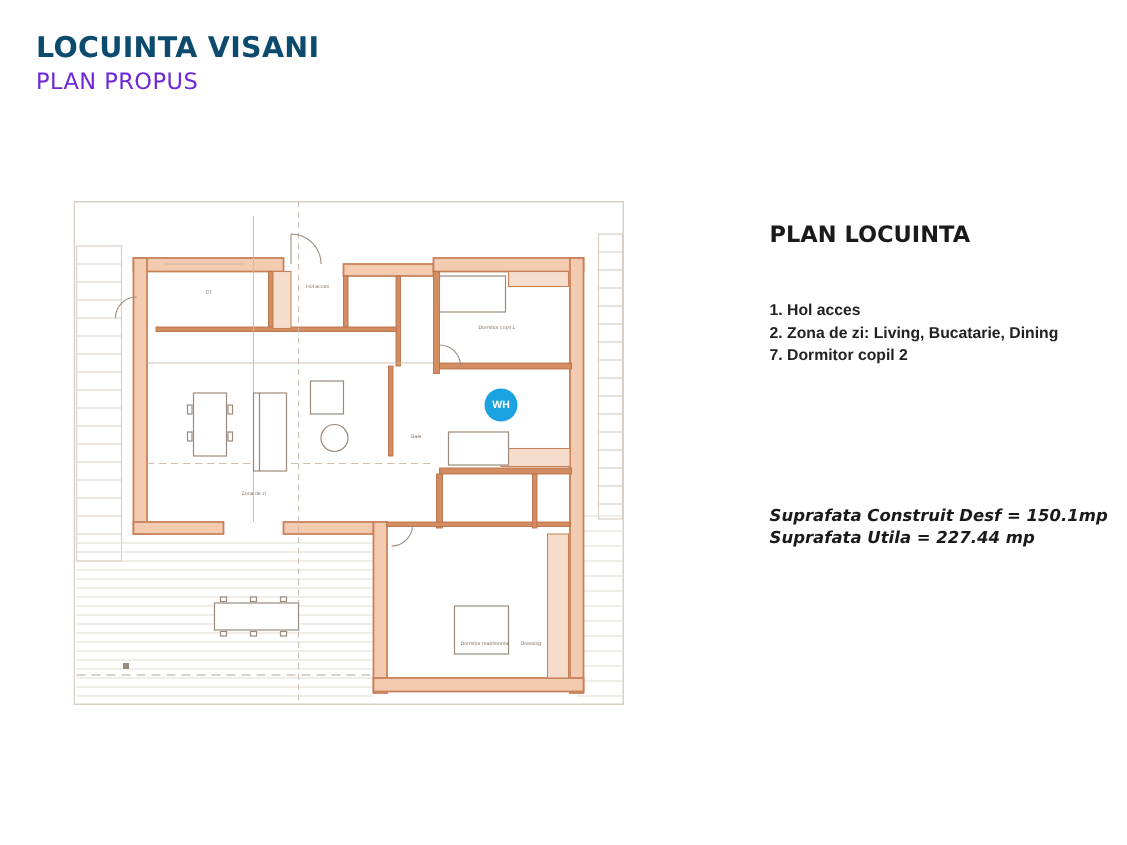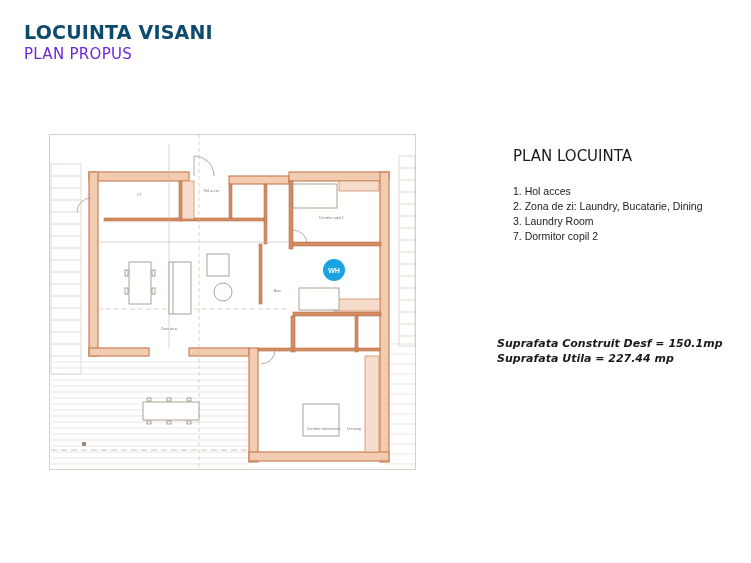--- a/index.html
+++ b/index.html
@@ -1,23 +1,23 @@
 <!DOCTYPE html>
 <html><head>
 <meta charset="utf-8">
 <style>
   html,body{margin:0;padding:0;background:#ffffff;}
   body{width:751px;height:563px;position:relative;overflow:hidden;font-family:"Liberation Sans",sans-serif;}
   .title{position:absolute;left:24px;top:21px;font-size:19px;font-weight:bold;color:#0c4a6e;letter-spacing:0.2px;font-family:"DejaVu Sans",sans-serif;}
   .subtitle{position:absolute;left:24px;top:45px;font-size:15px;color:#6d28d9;letter-spacing:0.3px;font-family:"DejaVu Sans",sans-serif;}
   .plan{position:absolute;left:49px;top:134px;width:367px;height:336px;}
-  .legend-title{position:absolute;left:513px;top:147px;font-size:15px;font-weight:normal;color:#1a1a1a;font-family:"DejaVu Sans",sans-serif;}
-  .legend{position:absolute;left:513px;top:184px;margin:0;padding:0;list-style:none;}
+  .legend-title{position:absolute;left:513px;top:147px;font-size:15px;font-weight:bold;color:#1a1a1a;font-family:"DejaVu Sans",sans-serif;}
+  .legend{position:absolute;left:513px;top:200px;margin:0;padding:0;list-style:none;font-weight:bold;}
   .legend li{font-size:10.5px;line-height:15px;color:#222;font-family:"Liberation Sans",sans-serif;white-space:nowrap;}
-  .area{position:absolute;left:497px;top:336px;font-size:11px;line-height:15px;font-style:italic;font-weight:bold;color:#1a1a1a;font-family:"DejaVu Sans",sans-serif;}
+  .area{position:absolute;left:513px;top:336px;font-size:11px;line-height:15px;font-style:italic;font-weight:bold;color:#1a1a1a;font-family:"DejaVu Sans",sans-serif;}
   .marker{position:absolute;left:323px;top:259px;width:22px;height:22px;border-radius:50%;background:#1aa3e0;color:#fff;font-size:7px;font-weight:bold;display:flex;align-items:center;justify-content:center;font-family:"Liberation Sans",sans-serif;}
 </style>
 </head>
 <body>
 
 <div class="title">LOCUINTA VISANI</div>
 <div class="subtitle">PLAN PROPUS</div>
 
 <div class="plan">
   <svg width="367" height="336" viewBox="0 0 367 336" xmlns="http://www.w3.org/2000/svg">
@@ -195,21 +195,20 @@
     </g>
     <rect x="33" y="308" width="4" height="4" fill="#9a8a7c"></rect>
   </svg>
 </div>
 
 <div class="marker">WH</div>
 
 <div class="legend-title">PLAN LOCUINTA</div>
 <ul class="legend">
   <li><span>1.</span> <span>Hol acces</span></li>
-  <li><span>2.</span> <span>Zona de zi: Laundry, Bucatarie, Dining</span></li>
-  <li><span>3.</span> <span>Laundry Room</span></li>
+  <li><span>2.</span> <span>Zona de zi: Living, Bucatarie, Dining</span></li>
   <li><span>7.</span> <span>Dormitor copil 2</span></li>
 </ul>
 
 <div class="area">
   <div>Suprafata Construit Desf = 150.1mp</div>
   <div>Suprafata Utila = 227.44 mp</div>
 </div>
 
 </body></html>

